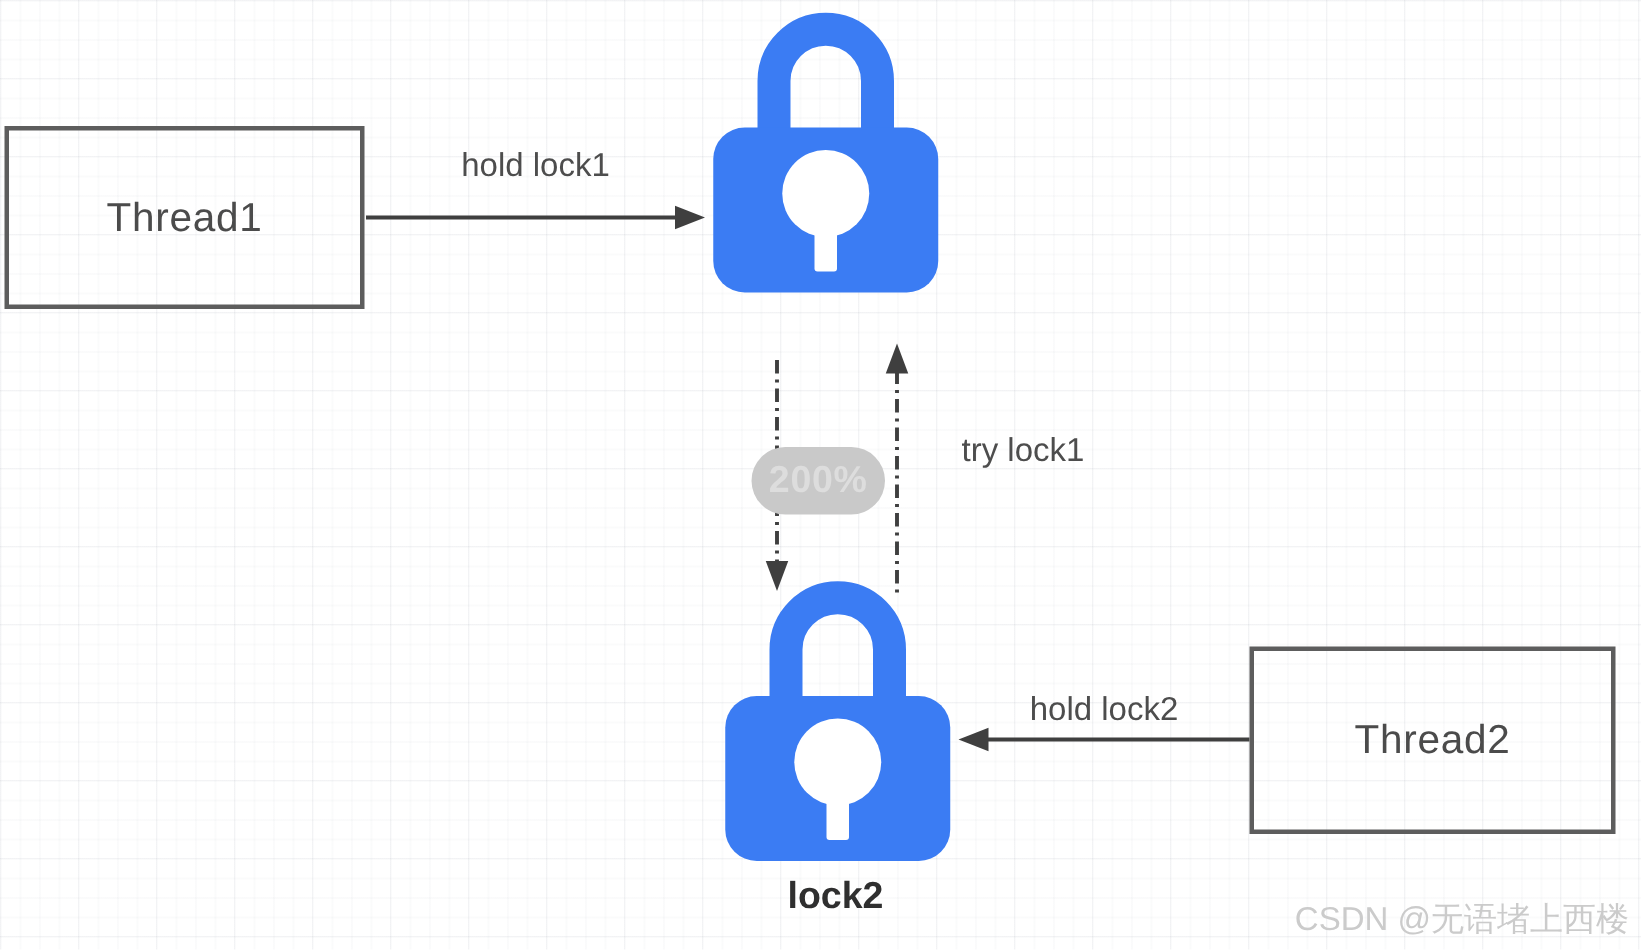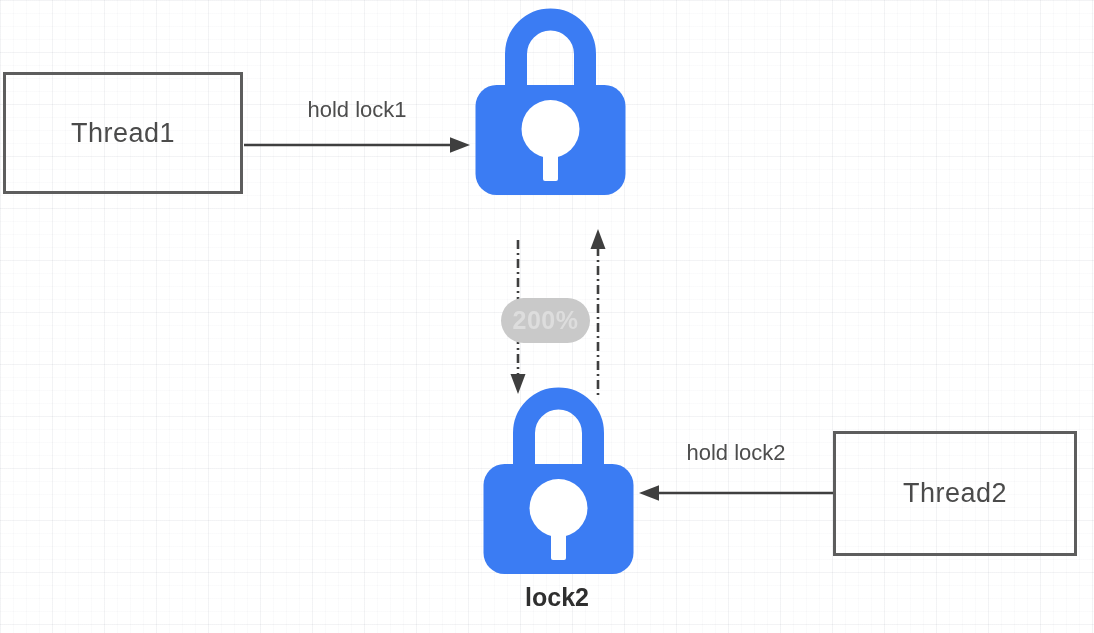--- a/index.html
+++ b/index.html
@@ -69,21 +69,21 @@
       <line x1="518" y1="240" x2="518" y2="376" stroke-width="2.6" stroke-dasharray="9 4 2 4" stroke="#3f3f3f"></line>
       <polygon points="518,394 510.5,374 525.5,374" fill="#3f3f3f"></polygon>
     </g>
 
     <g>
       <line x1="598" y1="247" x2="598" y2="397" stroke-width="2.6" stroke-dasharray="9 4 2 4" stroke="#3f3f3f"></line>
       <polygon points="598,229 590.5,249 605.5,249" fill="#3f3f3f"></polygon>
     </g>
   </svg>
 
-  <div class="node-box" style="left:3px;top:72px;width:234px;height:116px;">
+  <div class="node-box" style="left:3px;top:84px;width:234px;height:116px;">
     <span>Thread1</span>
   </div>
 
   <div class="node-box" style="left:833px;top:431px;width:238px;height:119px;text-align:center;">
     <span>Thread2</span>
   </div>
 
   <svg class="lock-svg" style="left:474px;top:7px;" width="153" height="192" viewBox="0 0 153 192">
     <path d="M42,82 V47 A34.5,34.5 0 0 1 111,47 V82" fill="none" stroke-width="22" stroke="#3b7cf3"></path>
     <rect x="1.5" y="78" width="150" height="110" rx="21" fill="#3b7cf3"></rect>
@@ -94,20 +94,22 @@
   <svg class="lock-svg" style="left:482px;top:386px;" width="153" height="192" viewBox="0 0 153 192">
     <path d="M42,82 V47 A34.5,34.5 0 0 1 111,47 V82" fill="none" stroke-width="22" stroke="#3b7cf3"></path>
     <rect x="1.5" y="78" width="150" height="110" rx="21" fill="#3b7cf3"></rect>
     <circle cx="76.5" cy="122" r="29" fill="#ffffff"></circle>
     <rect x="69" y="140" width="15" height="34" rx="2" fill="#ffffff"></rect>
   </svg>
 
   <div class="lock-label" style="left:497px;top:583px;width:120px;">lock2</div>
 
   <div class="edge-label" style="left:272px;top:97px;width:170px;">hold lock1</div>
-  <div class="edge-label" style="left:651px;top:440px;width:170px;text-align:center;">hold lock2</div>
+  <div class="edge-label" style="left:651px;top:460px;width:170px;text-align:center;">hold lock2</div>
+  <div class="edge-label" style="left:597px;top:287px;width:170px;">try lock1</div>
 
   <div class="zoom-badge">
     <span>200%</span>
   </div>
 
+  <div class="watermark">CSDN @无语堵上西楼</div>
 
 </div>
 
 </body></html>

